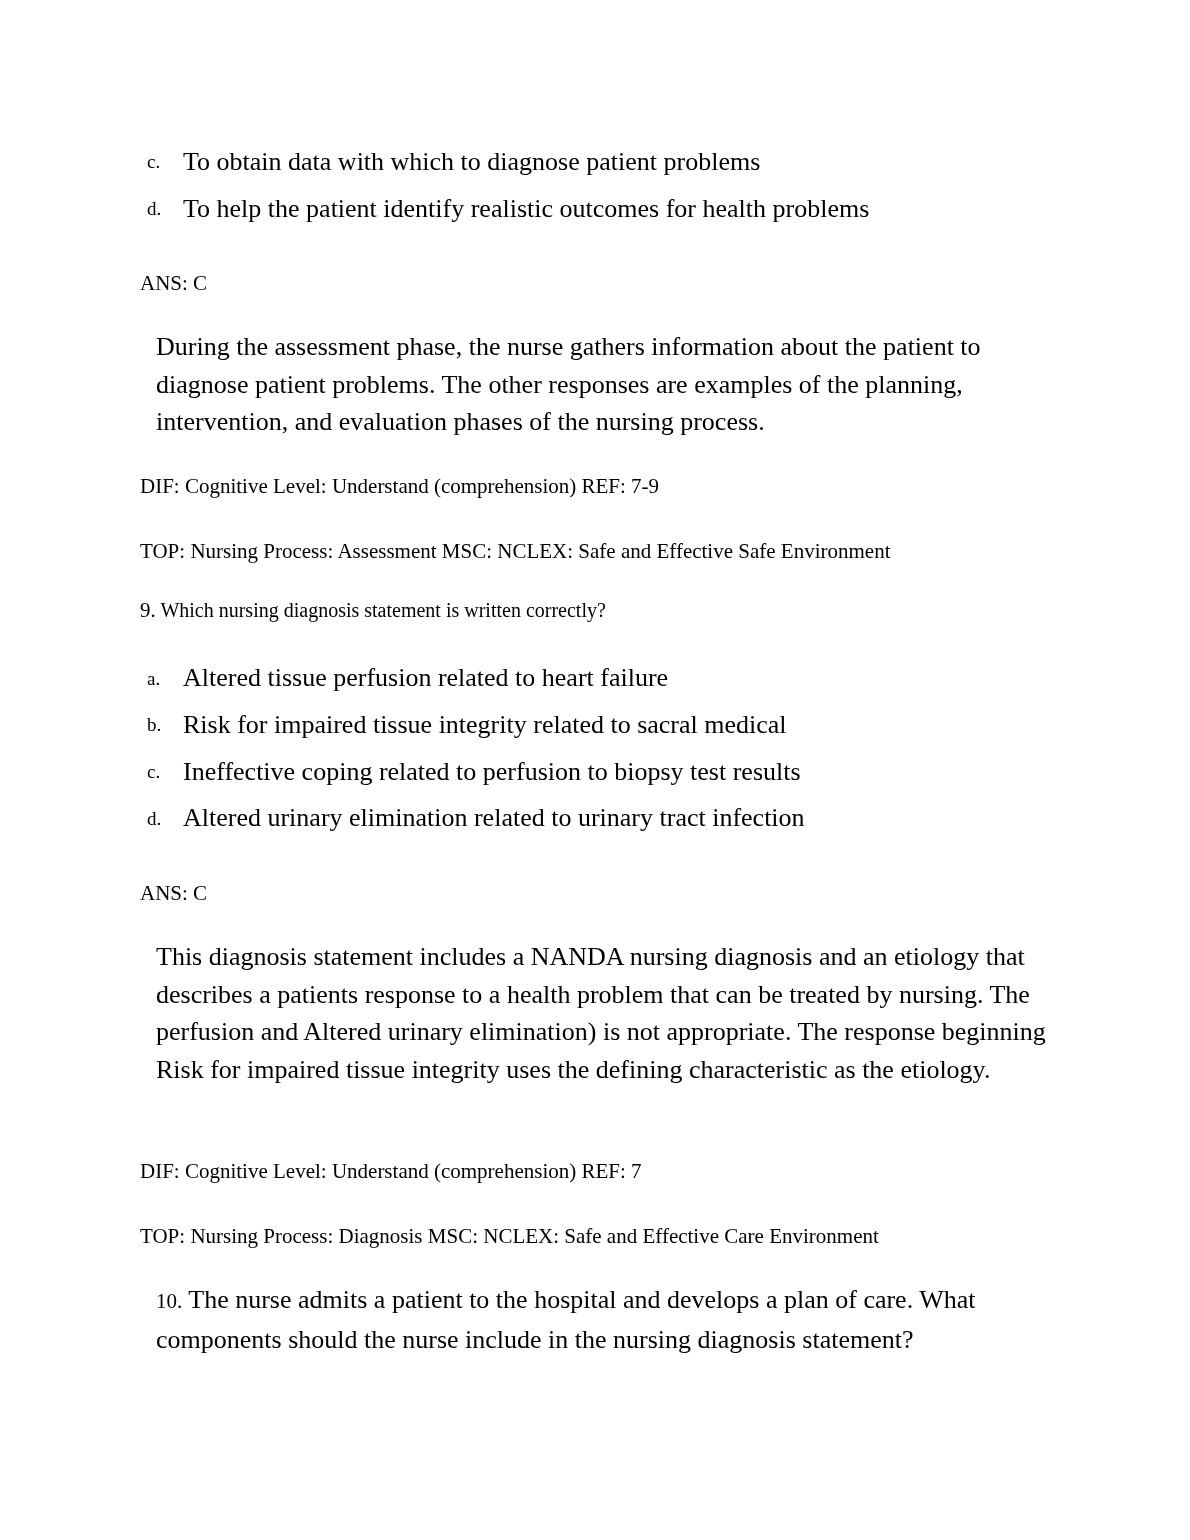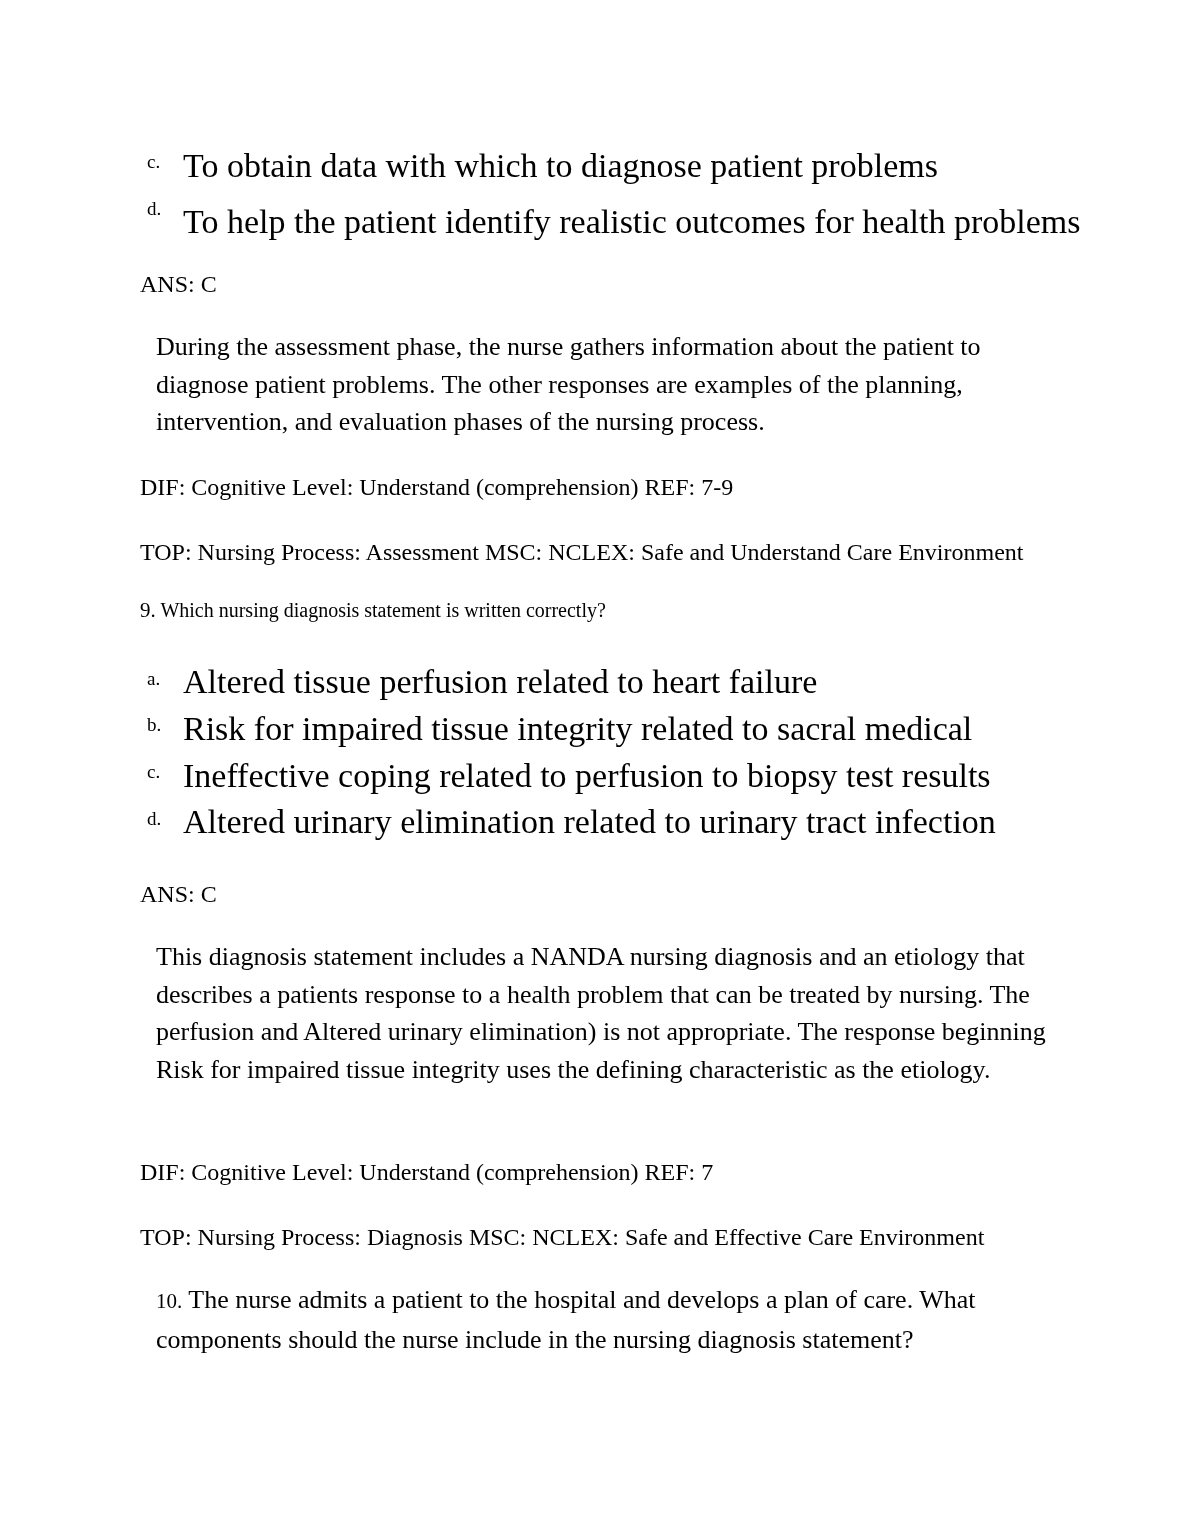--- a/index.html
+++ b/index.html
@@ -13,25 +13,25 @@
     position: relative;
     overflow: hidden;
     font-family: "Liberation Serif", "DejaVu Serif", serif;
     color: #000000;
   }
   .abs { position: absolute; white-space: nowrap; }
   .opt-letter {
     font-size: 19px;
   }
   .opt-text {
-    font-size: 34px;
+    font-size: 26px;
     text-align: right;
   }
   .small {
-    font-size: 24px;
+    font-size: 21px;
   }
   .para {
     font-size: 26px;
     line-height: 37.5px;
     margin-left: 16px;
   }
   .q-num {
     font-size: 21px;
   }
   .q-text {
@@ -40,33 +40,33 @@
 </style>
 </head>
 <body>
 
 <div>
   <span class="abs opt-letter" style="left:147px; top:151px;">c.</span>
   <span class="abs opt-text" style="left:183px; top:147px;">To obtain data with which to diagnose patient problems</span>
 </div>
 <div>
   <span class="abs opt-letter" style="left:147px; top:198px;">d.</span>
-  <span class="abs opt-text" style="left:183px; top:194px;margin-top:9px;">To help the patient identify realistic outcomes for health problems</span>
+  <span class="abs opt-text" style="left:183px; top:194px;">To help the patient identify realistic outcomes for health problems</span>
 </div>
 
 <div class="abs small" style="left:140px; top:271px;">ANS: C</div>
 
 <div class="abs para" style="left:140px; top:328px;">
   <div>During the assessment phase, the nurse gathers information about the patient to</div>
   <div>diagnose patient problems. The other responses are examples of the planning,</div>
   <div>intervention, and evaluation phases of the nursing process.</div>
 </div>
 
 <div class="abs small" style="left:140px; top:474px;">DIF: Cognitive Level: Understand (comprehension) REF: 7-9</div>
-<div class="abs small" style="left:140px; top:539px;">TOP: Nursing Process: Assessment MSC: NCLEX: Safe and Understand Care Environment</div>
+<div class="abs small" style="left:140px; top:539px;">TOP: Nursing Process: Assessment MSC: NCLEX: Safe and Effective Safe Environment</div>
 
 <div class="abs" style="left:140px; top:598px;">
   <span class="q-num">9.</span><span class="q-text"> Which nursing diagnosis statement is written correctly?</span>
 </div>
 
 <div>
   <span class="abs opt-letter" style="left:147px; top:668px;">a.</span>
   <span class="abs opt-text" style="left:183px; top:663px;">Altered tissue perfusion related to heart failure</span>
 </div>
 <div>

